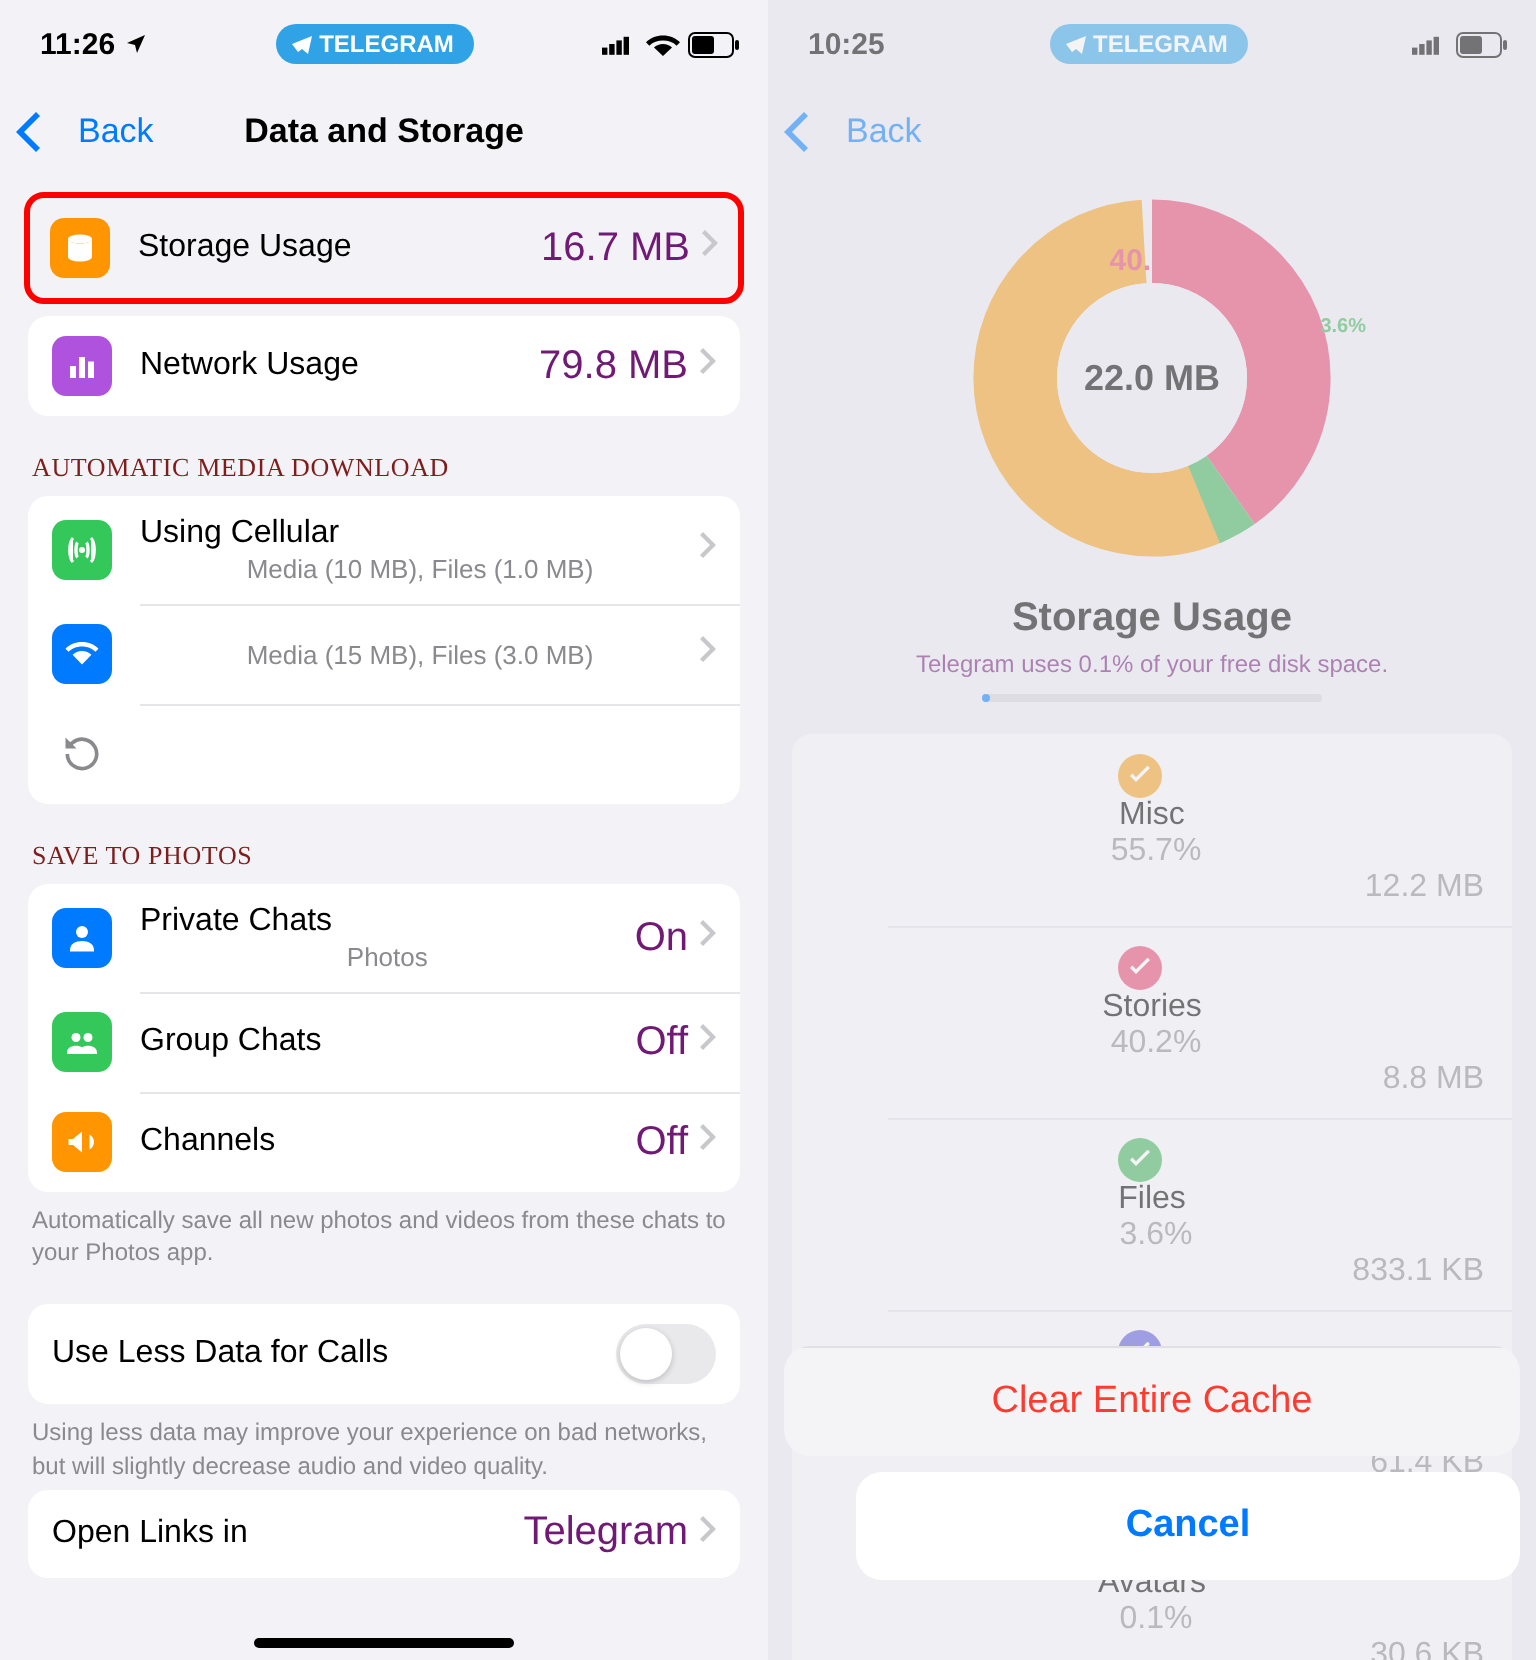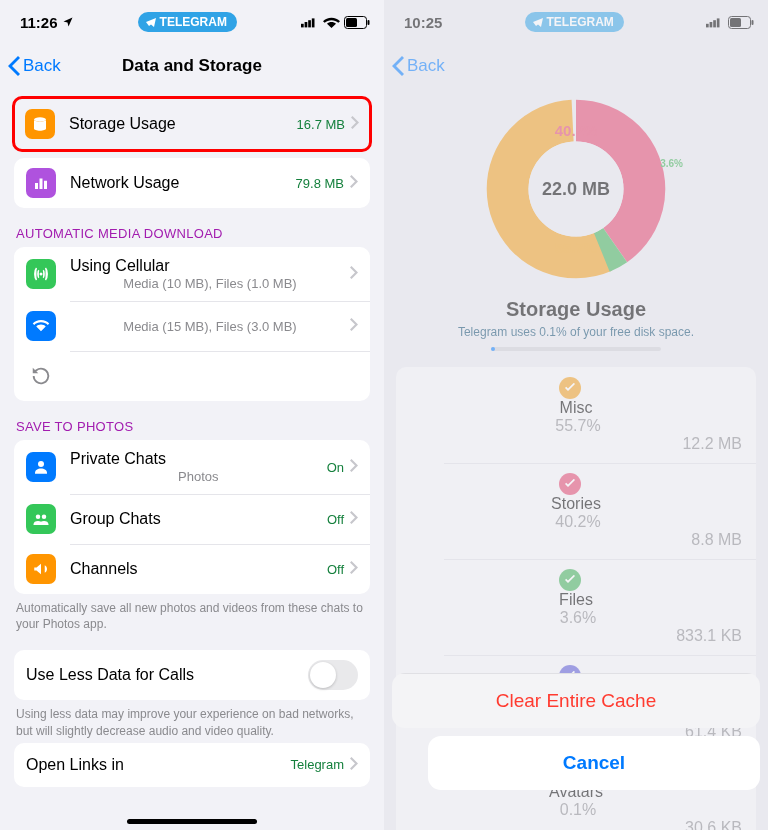--- a/index.html
+++ b/index.html
@@ -5,52 +5,52 @@
 * { margin: 0; padding: 0; box-sizing: border-box; font-family: -apple-system, BlinkMacSystemFont, "Segoe UI", sans-serif; }
 body { background: #fff; width: 768px; height: 830px; display: flex; overflow: hidden; }
 .phone { width: 384px; height: 830px; background: #f2f2f7; position: relative; overflow: hidden; }
 .phone.right { background: #e9e9ef; }
 .status-bar { height: 44px; display: flex; align-items: center; justify-content: space-between; padding: 0 14px 0 20px; font-size: 15px; font-weight: 600; }
 .status-left { display: flex; align-items: center; gap: 4px; }
 .status-right { display: flex; align-items: center; gap: 4px; }
 .pill { background: #30a3e6; color: #fff; border-radius: 14px; padding: 3px 10px 3px 7px; font-size: 12px; font-weight: 700; display: flex; align-items: center; gap: 3px; }
 .pill svg { width: 12px; height: 12px; }
 .nav { display: flex; align-items: center; height: 44px; padding: 0 8px; position: relative; }
-.back { color: #007aff; font-size: 17px; display: flex; align-items: center; gap: 3px; }
+.back { color: #007aff; font-size: 17px; display: flex; align-items: center; gap: 19px; }
 .back svg { width: 12px; height: 20px; }
 .nav-title { position: absolute; left: 50%; transform: translateX(-50%); font-size: 17px; font-weight: 700; }
-.section-header { font-size: 13px; color: #a21caf; padding: 18px 16px 6px; text-transform: uppercase; letter-spacing: 0.3px; }
+.section-header { font-size: 13px; color: #7f1d1d; padding: 18px 16px 6px; text-transform: uppercase; letter-spacing: 0.3px; font-family: Liberation Serif, serif; }
 .section-footer { font-size: 12px; color: #8a8a8e; padding: 6px 16px 4px; line-height: 1.35; }
 .card { background: #fff; border-radius: 10px; margin: 0 14px; overflow: hidden; }
 .row { display: flex; align-items: center; padding: 10px 12px; min-height: 44px; position: relative; }
 .row + .row::before { content: ""; position: absolute; top: 0; left: 56px; right: 0; height: 1px; background: #e5e5ea; }
 .icon-box { width: 30px; height: 30px; border-radius: 7px; display: flex; align-items: center; justify-content: center; margin-right: 14px; flex-shrink: 0; }
 .icon-box svg { width: 18px; height: 18px; }
 .row-body { flex: 1; min-width: 0; }
 .row-title { font-size: 16px; color: #000; }
 .row-sub { font-size: 13px; color: #8a8a8e; margin-top: 1px; text-align: center; }
-.row-value { font-size: 13px; color: #15803d; margin-right: 6px; }
+.row-value { font-size: 20px; color: #701a75; margin-right: 6px; }
 .chev { color: #c7c7cc; }
 .chev svg { width: 8px; height: 13px; }
 .highlight { border: 3px solid #ff0000; border-radius: 10px; margin: 8px 12px 0; padding: 0; }
 .highlight .row { padding: 10px 10px; }
 .switch { width: 50px; height: 30px; background: #e9e9eb; border-radius: 15px; position: relative; }
 .switch::after { content: ""; position: absolute; width: 26px; height: 26px; background: #fff; border-radius: 50%; top: 2px; left: 2px; box-shadow: 0 1px 3px rgba(0,0,0,0.2); }
 .reset-icon { width: 30px; height: 30px; display: flex; align-items: center; justify-content: center; margin-right: 14px; color: #8a8a8e; }
 
 
 .donut-wrap { display: flex; flex-direction: column; align-items: center; padding-top: 6px; position: relative; }
 .donut { position: relative; width: 190px; height: 190px; }
 .donut-center { position: absolute; inset: 0; display: flex; align-items: center; justify-content: center; font-size: 18px; font-weight: 700; }
 .donut-label { position: absolute; font-size: 15px; font-weight: 600; }
 .donut-top { top: 28px; left: 50%; transform: translateX(-50%); color: #e5416b; }
 .donut-bot { bottom: 28px; left: 50%; transform: translateX(-50%); color: #f29d17; }
 .donut-small { right: -12px; top: 64px; font-size: 10px; color: #3cb053; font-weight:600; }
 .su-title { font-size: 20px; font-weight: 700; margin-top: 14px; }
-.su-sub { font-size: 12px; color: #0c4a6e; margin-top: 4px; }
+.su-sub { font-size: 12px; color: #701a75; margin-top: 4px; }
 .prog { width: 170px; height: 4px; background: #d0d0d6; border-radius: 2px; margin-top: 8px; position: relative; }
 .prog::after { content: ""; position: absolute; left: 0; top: 0; bottom: 0; width: 4px; background: #007aff; border-radius: 2px; }
 
 .cat-card { background: rgba(255,255,255,0.6); border-radius: 10px; margin: 16px 12px 0; overflow: hidden; }
 .cat-row { display: flex; align-items: center; padding: 10px 14px; min-height: 42px; position: relative; flex-direction: column; }
 .cat-row + .cat-row::before { content: ""; position: absolute; top: 0; left: 48px; right: 0; height: 1px; background: #e0e0e6; }
 .check { width: 22px; height: 22px; border-radius: 50%; display: flex; align-items: center; justify-content: center; margin-right: 12px; flex-shrink: 0; }
 .check svg { width: 12px; height: 10px; }
 .cat-name { font-size: 16px; color: #000; }
 .cat-pct { font-size: 16px; color: #8a8a8e; margin-left: 4px; }

